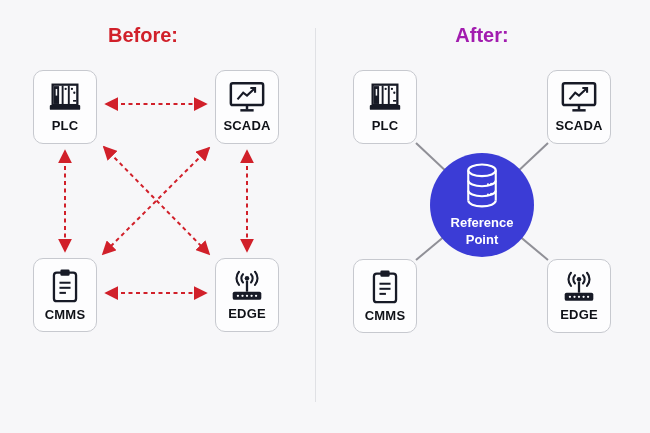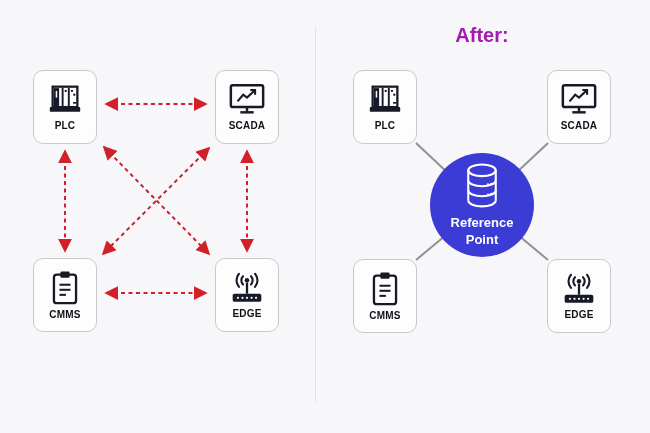--- a/index.html
+++ b/index.html
@@ -21,21 +21,21 @@
   }
   .title-before{left:0;width:286px;color:#d1202a;}
   .title-after{left:349px;width:266px;color:#a21caf;}
   .node{
     position:absolute;width:64px;height:74px;z-index:2;
     background:#fdfdfe;border:1px solid #c7c9cf;border-radius:10px;
     display:flex;flex-direction:column;align-items:center;justify-content:center;
     gap:4px;box-sizing:border-box;
   }
   .node-label{
-    font-size:10px;font-weight:bold;color:#0f1117;letter-spacing:.2px;
+    font-size:13px;font-weight:bold;color:#0f1117;letter-spacing:.2px;
   }
   .node .icon{display:flex;align-items:center;justify-content:center;}
   
   .b-plc{left:33px;top:70px;}
   .b-scada{left:215px;top:70px;}
   .b-cmms{left:33px;top:258px;}
   .b-edge{left:215px;top:258px;}
   
   .a-plc{left:353px;top:70px;}
   .a-scada{left:547px;top:70px;}
@@ -74,20 +74,21 @@
       <line x1="209" y1="148" x2="103" y2="254" marker-start="url(#arr)" marker-end="url(#arr)"></line>
     </g>
     <g stroke="#909097" stroke-width="2">
       <line x1="416" y1="143" x2="482" y2="205"></line>
       <line x1="548" y1="143" x2="482" y2="205"></line>
       <line x1="416" y1="260" x2="482" y2="205"></line>
       <line x1="548" y1="260" x2="482" y2="205"></line>
     </g>
   </svg>
 
+  <div class="panel-title title-before">Before:</div>
   <div class="panel-title title-after">After:</div>
 
   <div class="node b-plc">
     <span class="icon">
       <svg width="38" height="33" viewBox="0 0 40 34">
         <rect x="4" y="25" width="32" height="5" rx="1" fill="#171a26"></rect>
         <rect x="7" y="3.5" width="26" height="21.5" fill="none" stroke="#171a26" stroke-width="2.4"></rect>
         <rect x="8.2" y="5" width="5.6" height="18.8" fill="#171a26"></rect>
         <line x1="11" y1="8" x2="11" y2="15" stroke="#f7f7f9" stroke-width="1.6"></line>
         <line x1="17.5" y1="4.5" x2="17.5" y2="25" stroke="#171a26" stroke-width="2"></line>

